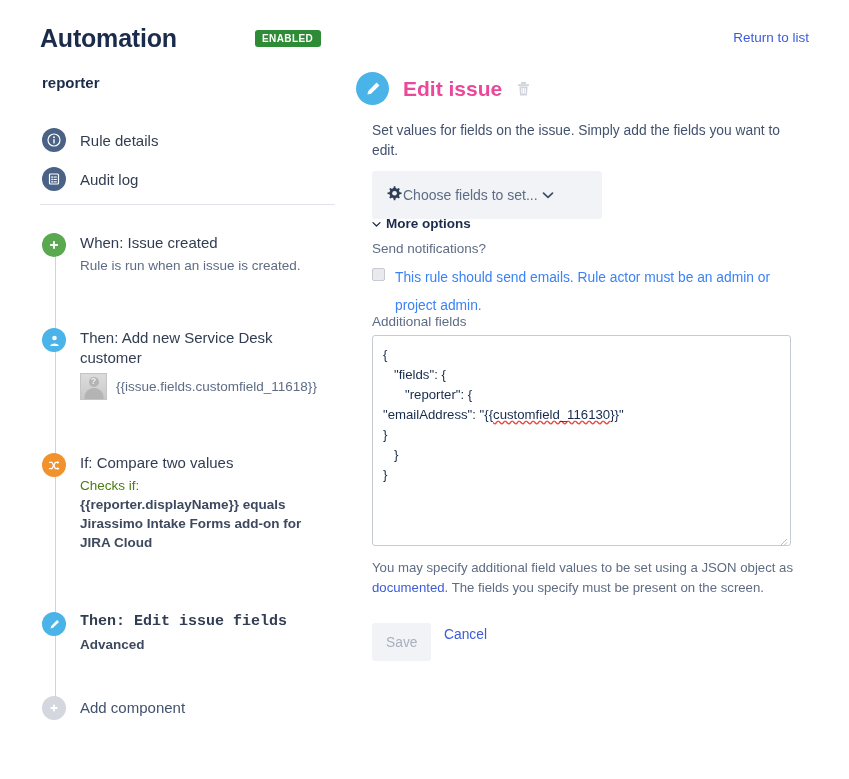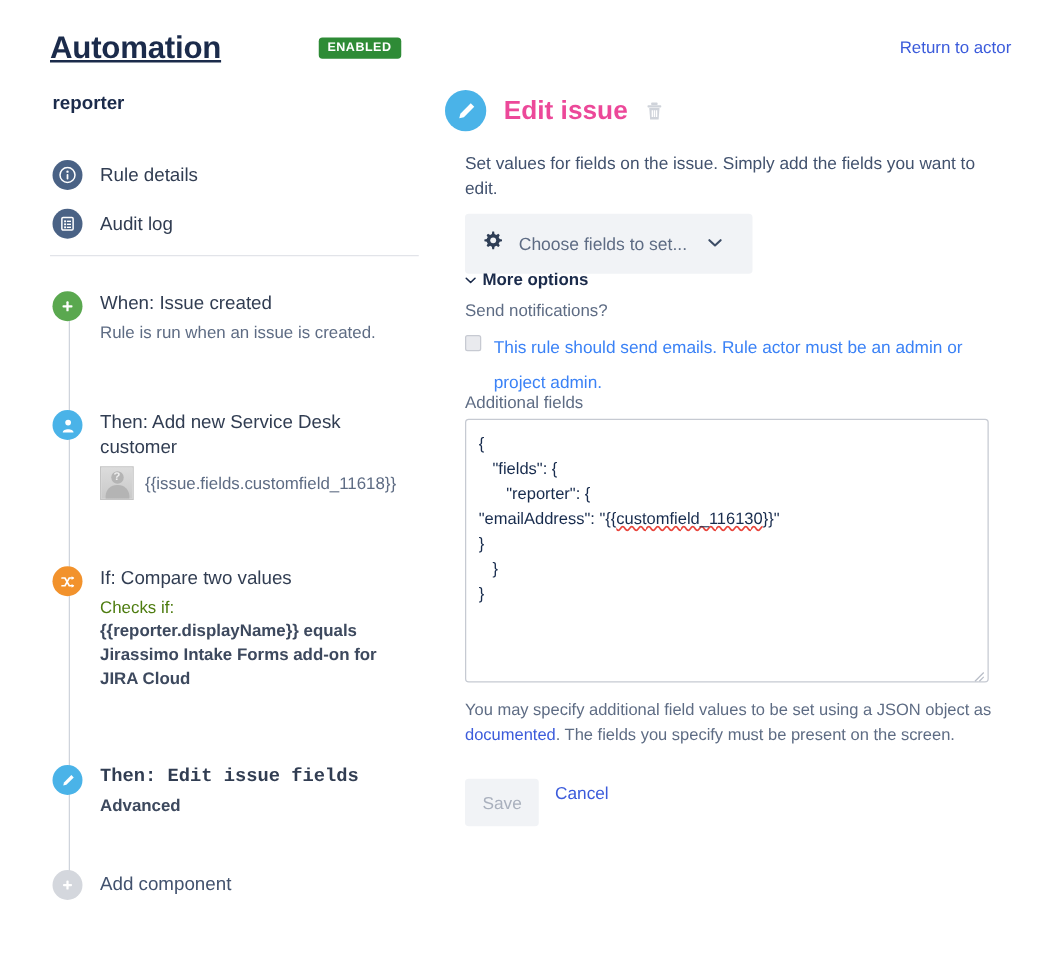--- a/index.html
+++ b/index.html
@@ -11,21 +11,20 @@
     color: #172b4d;
     overflow: hidden;
   }
   .page { position: relative; width: 849px; height: 779px; }
 
   
   .app-title {
     position: absolute; left: 40px; top: 24px;
     font-size: 25px; font-weight: 700; color: #1b2b4b;
     letter-spacing: -0.2px;
-    text-decoration: underline;
   }
   .enabled-badge {
     position: absolute; left: 255px; top: 30px;
     background: #2e8b36; color: #ffffff;
     font-size: 10px; font-weight: 700; letter-spacing: 0.4px;
     padding: 3px 8px 3px 7px; border-radius: 3px;
     line-height: 11px;
   }
   .return-link {
     position: absolute; right: 40px; top: 30px;
@@ -124,21 +123,21 @@
   .trash-btn { cursor: pointer; display: flex; align-items: center; }
 
   .panel-desc {
     position: absolute; left: 22px; top: 121px; width: 425px;
     font-size: 13.8px; line-height: 20px; color: #42526e;
   }
   .choose-fields {
     position: absolute; left: 22px; top: 171px;
     height: 48px; min-width: 230px;
     background: #f1f3f6; border-radius: 3px;
-    display: flex; align-items: center; gap: 12px;
+    display: flex; align-items: center; gap: 0;
     padding: 0 20px 0 14px; cursor: pointer;
   }
   .choose-fields .cf-label { font-size: 14px; color: #5e6c84; }
   .chev { margin-left: 4px; }
 
   .more-options {
     position: absolute; left: 22px; top: 216px;
     font-size: 13.5px; font-weight: 700; color: #1b2b4b;
     cursor: pointer; display: flex; align-items: center; gap: 5px;
   }
@@ -202,21 +201,21 @@
     font-family: "Liberation Sans", sans-serif;
   }
 </style>
 </head>
 <body>
 
 <div class="page">
 
   <div class="app-title">Automation</div>
   <div class="enabled-badge">ENABLED</div>
-  <div class="return-link">Return to actor</div>
+  <div class="return-link">Return to list</div>
 
   <div class="sidebar">
     <div class="rule-name">reporter</div>
 
     <div class="nav-item nav-rule-details">
       <span class="circ c-dark">
         <svg width="14" height="14" viewBox="0 0 14 14">
             <circle cx="7" cy="7" r="6" fill="none" stroke="#ffffff" stroke-width="1.2"></circle>
             <circle cx="7" cy="4.3" r="0.95" fill="#ffffff"></circle>
             <rect x="6.3" y="6.1" width="1.4" height="4.4" rx="0.6" fill="#ffffff"></rect>

